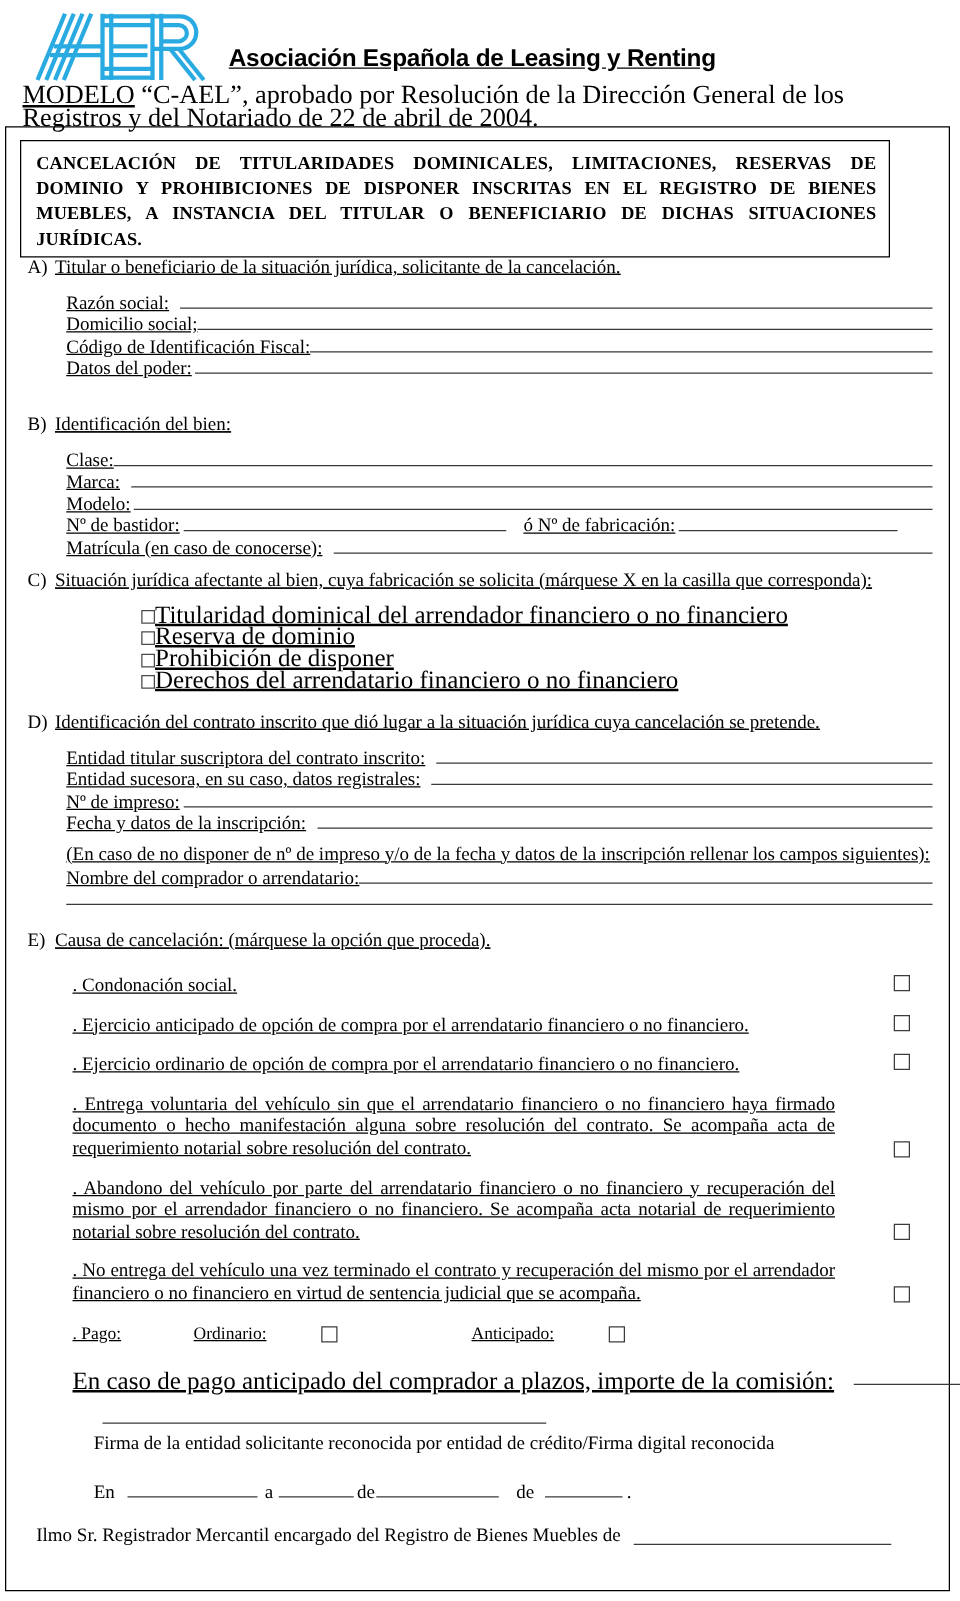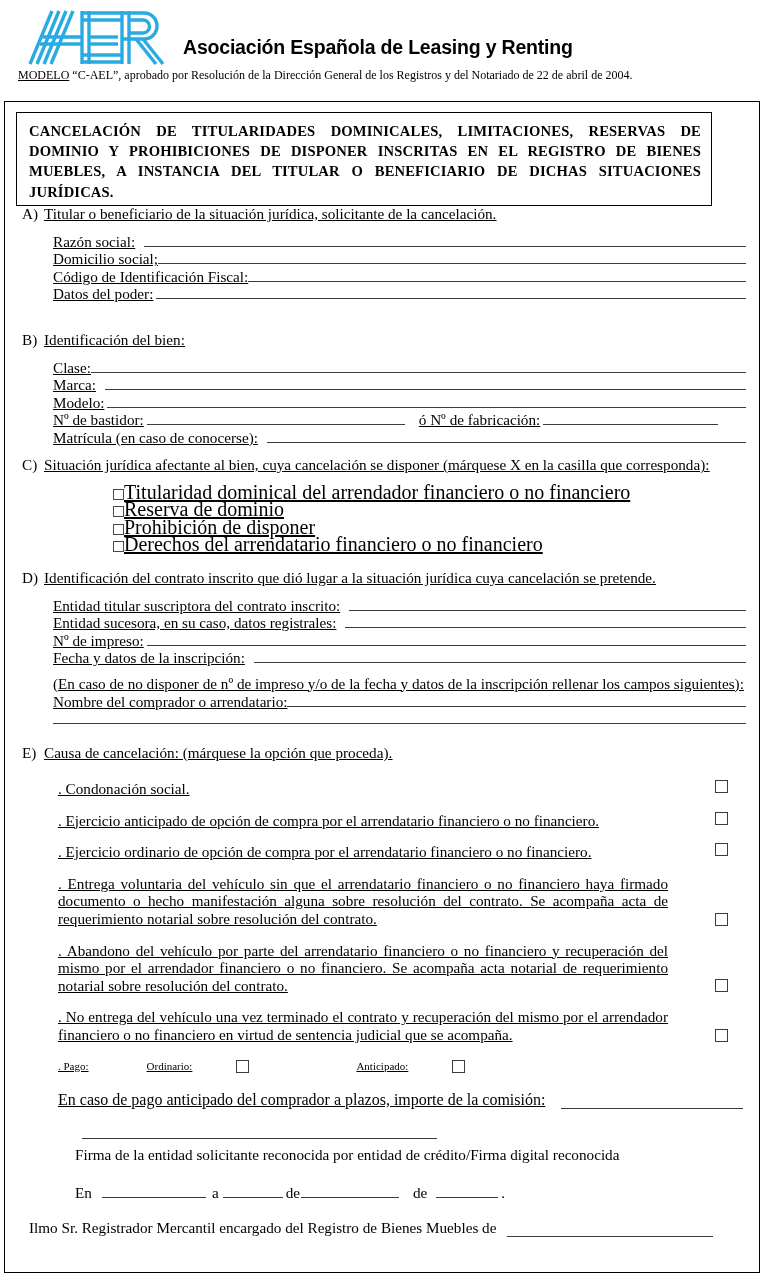--- a/index.html
+++ b/index.html
@@ -32,26 +32,27 @@
     width: 140px; height: 58px;
   }
   #brand-title {
     position: absolute;
     left: 183px; top: 36px;
     font-family: "Liberation Sans", "DejaVu Sans", sans-serif;
     font-weight: bold;
     font-size: 19.5px;
     letter-spacing: -0.2px;
     white-space: nowrap;
+    text-decoration: underline;
   }
   #modelo-line {
     position: absolute;
     left: 18px; top: 66px;
     width: 730px;
-    font-size: 12px;
+    font-size: 21px;
     line-height: 19px;
     text-align: left;
   }
   #modelo-line .ul { text-decoration: underline; }
 
   
   #frame {
     position: absolute;
     left: 4px; top: 101px;
     width: 756px;
@@ -161,33 +162,33 @@
   #sec-e .e-item.longp {
     text-align: justify;
     text-align-last: left;
   }
   #sec-e .e-cb {
     position: absolute;
     right: 18px;
   }
   .e-pay {
     padding-left: 36px;
-    font-size: 11px;
+    font-size: 14px;
     display: flex;
     align-items: center;
     white-space: nowrap;
   }
   .e-pay .sp1 { display:inline-block; width: 58px; }
   .e-pay .sp2 { display:inline-block; width: 44px; }
   .e-pay .sp3 { display:inline-block; width: 107px; }
   .e-comm {
     padding-left: 36px;
-    font-size: 16px;
+    font-size: 20px;
     display: flex;
-    align-items: flex-end;
+    align-items: flex-start;
     white-space: nowrap;
   }
   .e-comm .fline { flex: 0 0 182px; margin-left: 16px; }
 
   
   #footer { position: absolute; left: 22px; width: 724px; }
   #sig-line {
     margin-left: 60px;
     width: 355px;
     border-bottom: 1.7px solid #3a3a3a;
@@ -210,21 +211,21 @@
   #date-row .dl { border-bottom: 1.7px solid #3a3a3a; height: 13px; }
   #date-row .d1 { width: 104px; margin-left: 10px; margin-right: 6px; }
   #date-row .d2 { width: 60px;  margin-left: 4px;  margin-right: 3px; }
   #date-row .d3 { width: 98px;  margin-left: 1px;  margin-right: 14px; }
   #date-row .d4 { width: 62px;  margin-left: 9px;  margin-right: 3px; }
   #registrador-row {
     margin-left: 7px;
     margin-top: 17px;
     font-size: 15.2px;
     display: flex;
-    align-items: flex-end;
+    align-items: center;
     white-space: nowrap;
   }
   #registrador-row .fline { flex: 0 0 206px; margin-left: 11px; }
 </style>
 </head>
 <body>
 
 <div id="page">
 
   <div id="header">
@@ -324,21 +325,21 @@
       </div>
       <div class="frow">
         <span class="flabel">Matrícula (en caso de conocerse):</span>
         <span class="fline gap-pre"></span>
       </div>
     </div>
   </div>
 
   <div class="section" id="sec-c" style="top:456px;">
     <div class="sec-head">
-      <span class="sec-letter">C)</span><span class="ul">Situación jurídica afectante al bien, cuya cancelación se disponer (márquese X en la casilla que corresponda):</span>
+      <span class="sec-letter">C)</span><span class="ul">Situación jurídica afectante al bien, cuya fabricación se solicita (márquese X en la casilla que corresponda):</span>
     </div>
     <div class="c-opts">
       <div class="c-opt">
         <span class="cbox"></span><span>Titularidad dominical del arrendador financiero o no financiero</span>
       </div>
       <div class="c-opt">
         <span class="cbox"></span><span>Reserva de dominio</span>
       </div>
       <div class="c-opt">
         <span class="cbox"></span><span>Prohibición de disponer</span>

